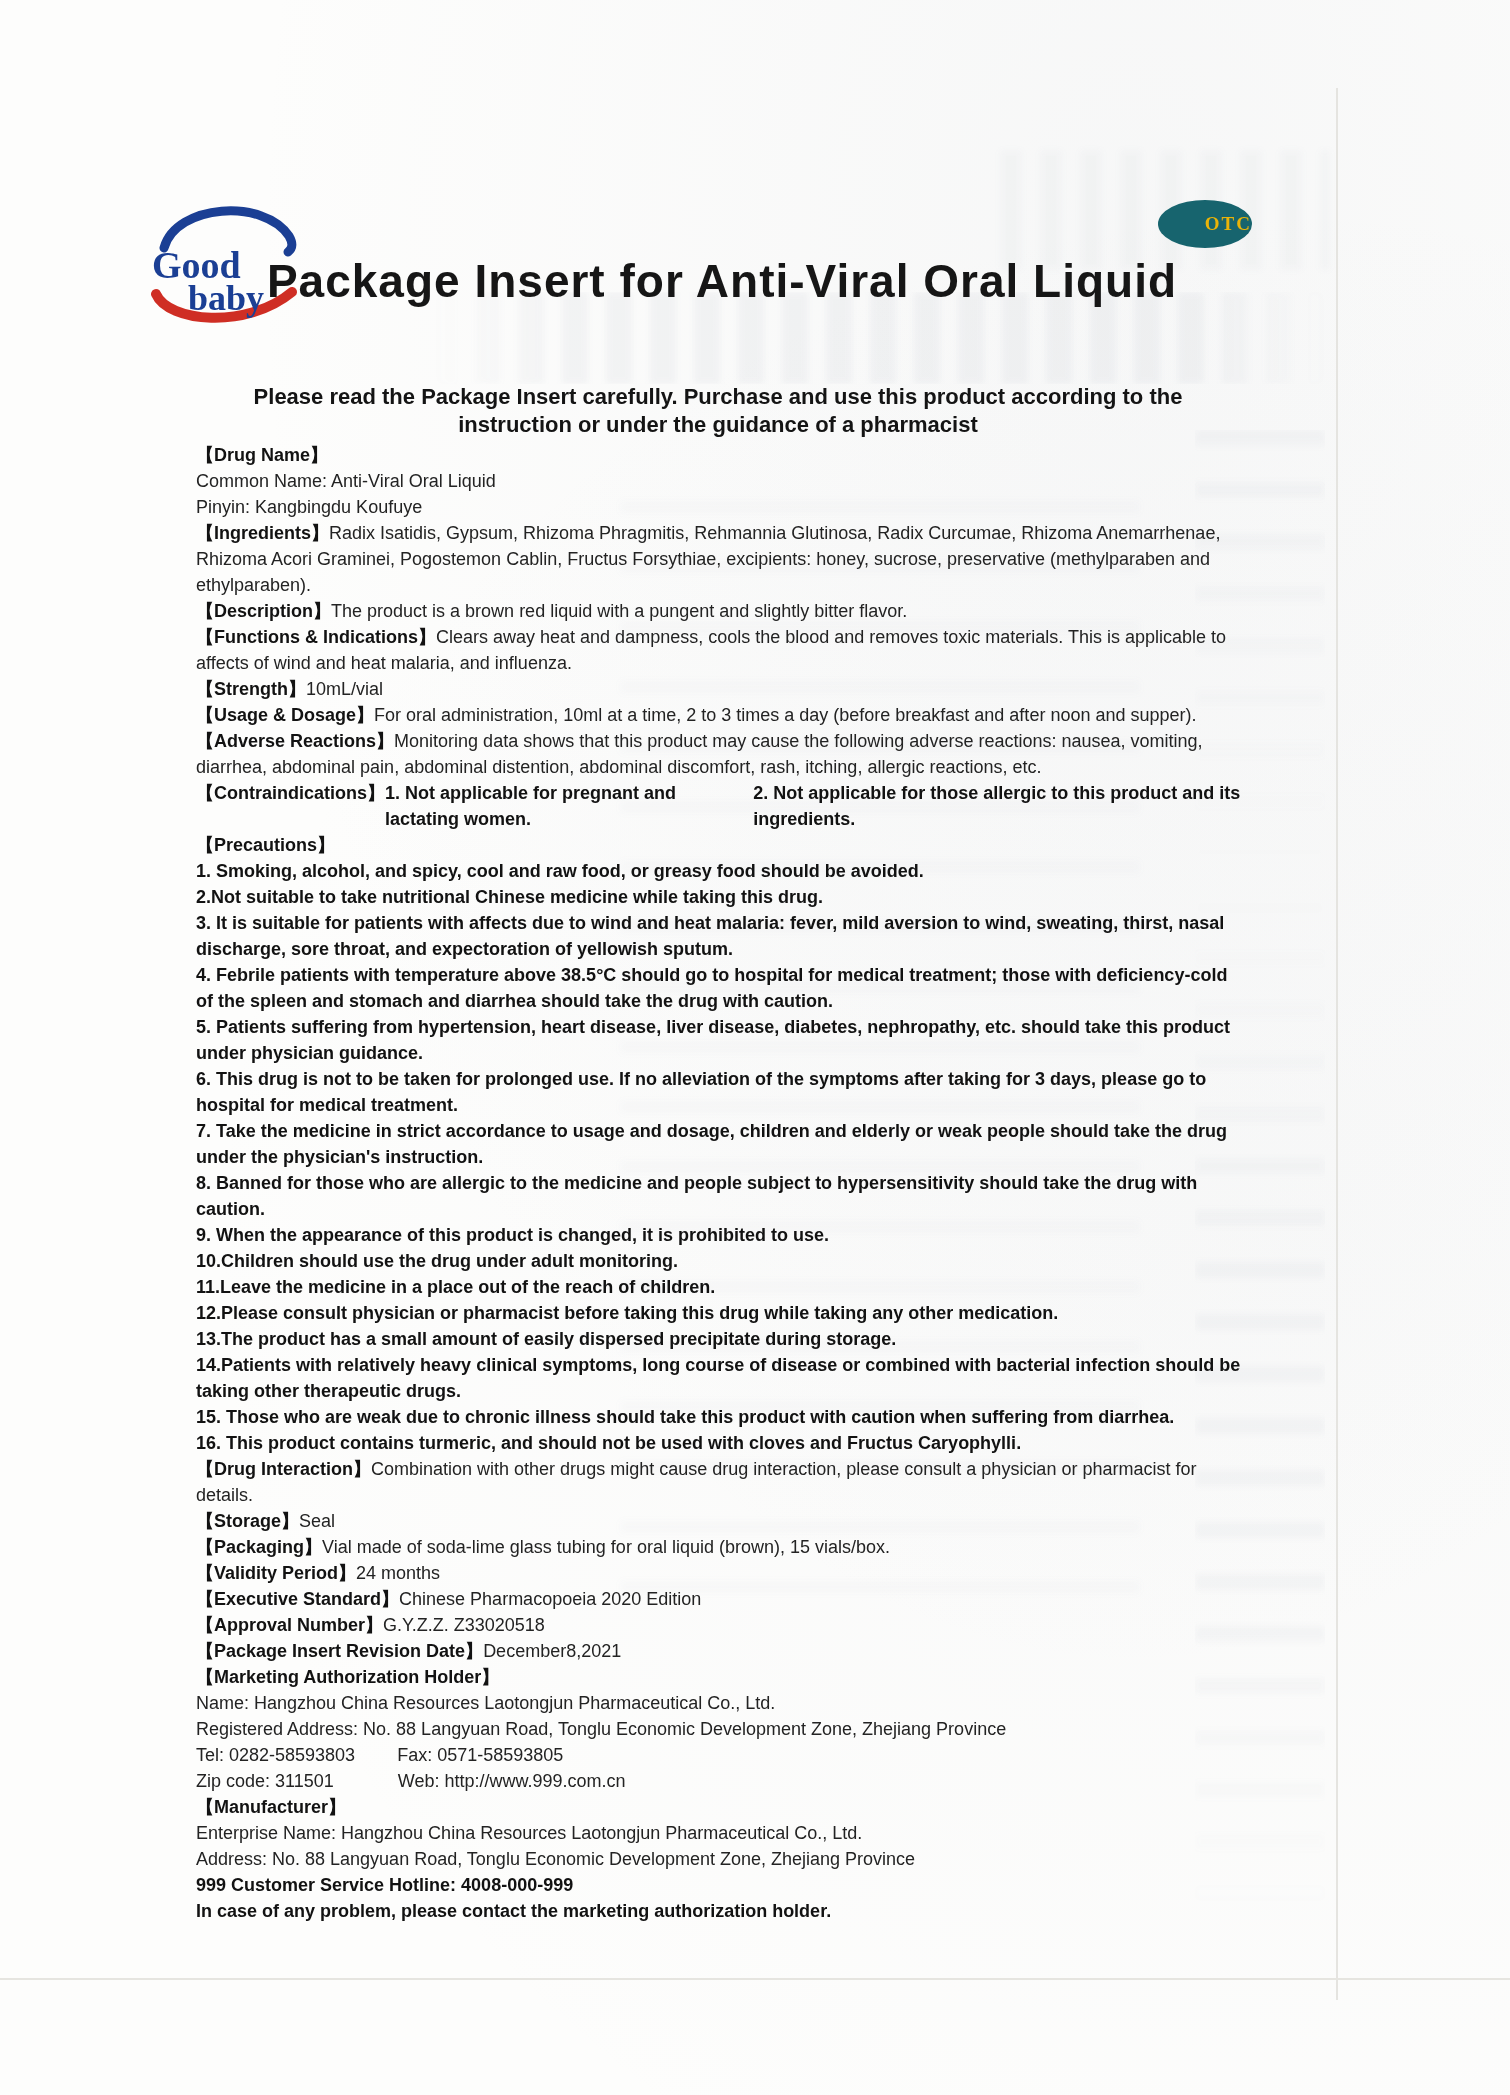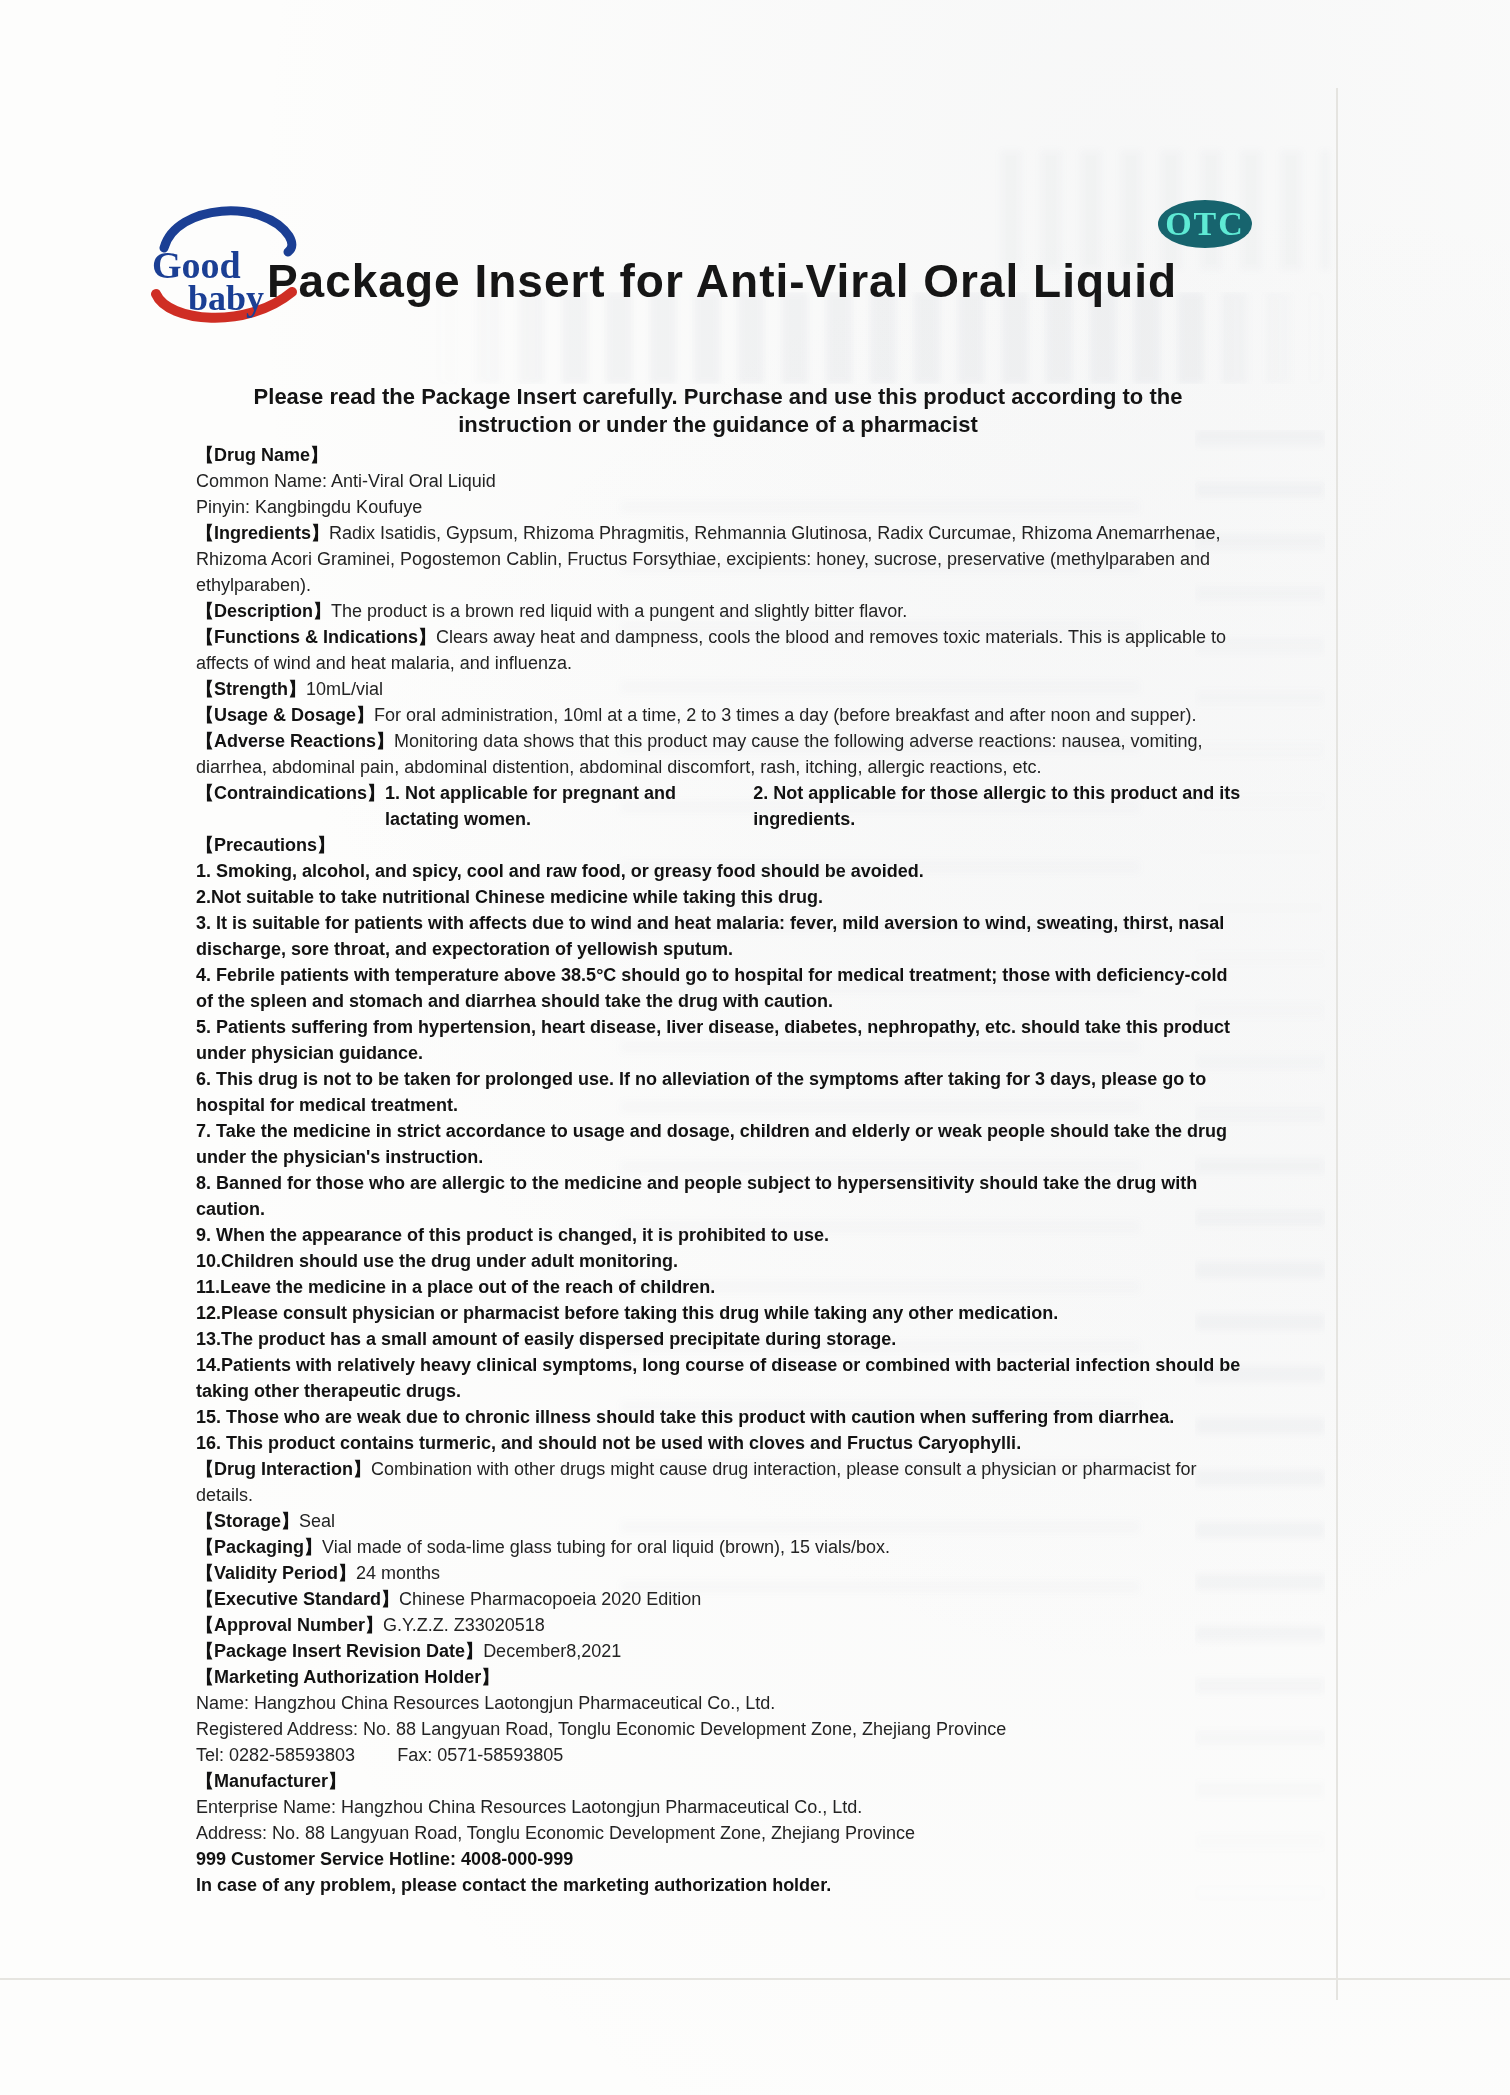--- a/index.html
+++ b/index.html
@@ -64,24 +64,24 @@
     position: absolute; left: 252px; top: 252px; width: 940px;
     text-align: center;
     font-size: 46px; font-weight: 600; letter-spacing: 1px;
     line-height: 58px; color: #161616;
   }
   .otc-badge {
     position: absolute; left: 1158px; top: 200px;
     width: 94px; height: 48px;
     background: #17646e;
     border-radius: 50%;
-    color: #5eead4;
+    color: #eab308;
     font-family: "Liberation Serif", "DejaVu Serif", serif;
-    font-weight: 700; font-size: 34px; letter-spacing: 2px;
-    text-align: center; line-height: 47px;
+    font-weight: 700; font-size: 19px; letter-spacing: 2px;
+    text-align: right; line-height: 47px;
   }
   .subtitle {
     position: absolute; left: 196px; top: 383px; width: 1044px;
     text-align: center; font-weight: 700; font-size: 22px; line-height: 28px;
     color: #141414;
   }
 
   
   .content {
     position: absolute; left: 196px; top: 442px; width: 1052px;
@@ -180,20 +180,21 @@
     <p class="para"><span class="lbl">【Executive Standard】</span><span>Chinese Pharmacopoeia 2020 Edition</span></p>
 
     <p class="para"><span class="lbl">【Approval Number】</span><span>G.Y.Z.Z. Z33020518</span></p>
 
     <p class="para"><span class="lbl">【Package Insert Revision Date】</span><span>December8,2021</span></p>
 
     <div class="block-label">【Marketing Authorization Holder】</div>
     <div class="line">Name: Hangzhou China Resources Laotongjun Pharmaceutical Co., Ltd.</div>
     <div class="line">Registered Address: No. 88 Langyuan Road, Tonglu Economic Development Zone, Zhejiang Province</div>
     <div class="line"><span>Tel: 0282-58593803</span><span class="gap-lg"></span><span>Fax: 0571-58593805</span></div>
+    <div class="line"><span>Zip code: 311501</span><span class="gap-xl"></span><span>Web: http://www.999.com.cn</span></div>
 
     <div class="block-label">【Manufacturer】</div>
     <div class="line">Enterprise Name: Hangzhou China Resources Laotongjun Pharmaceutical Co., Ltd.</div>
     <div class="line">Address: No. 88 Langyuan Road, Tonglu Economic Development Zone, Zhejiang Province</div>
     <div class="bold-line">999 Customer Service Hotline: 4008-000-999</div>
     <div class="bold-line">In case of any problem, please contact the marketing authorization holder.</div>
 
   </div>
 </div>
 

